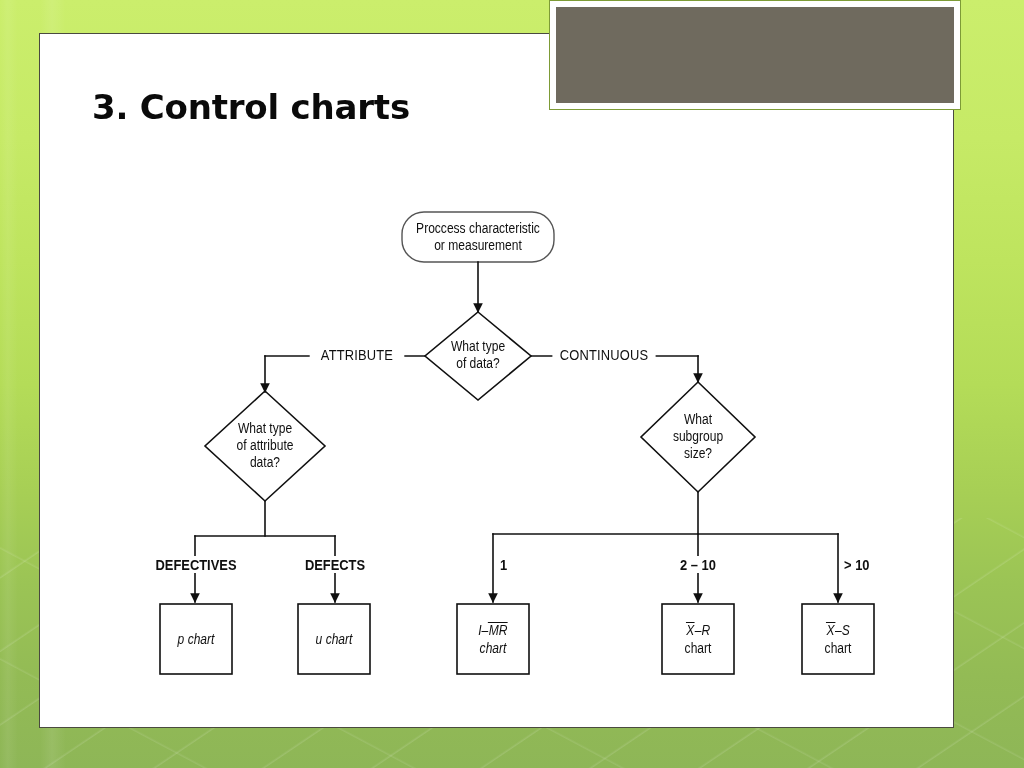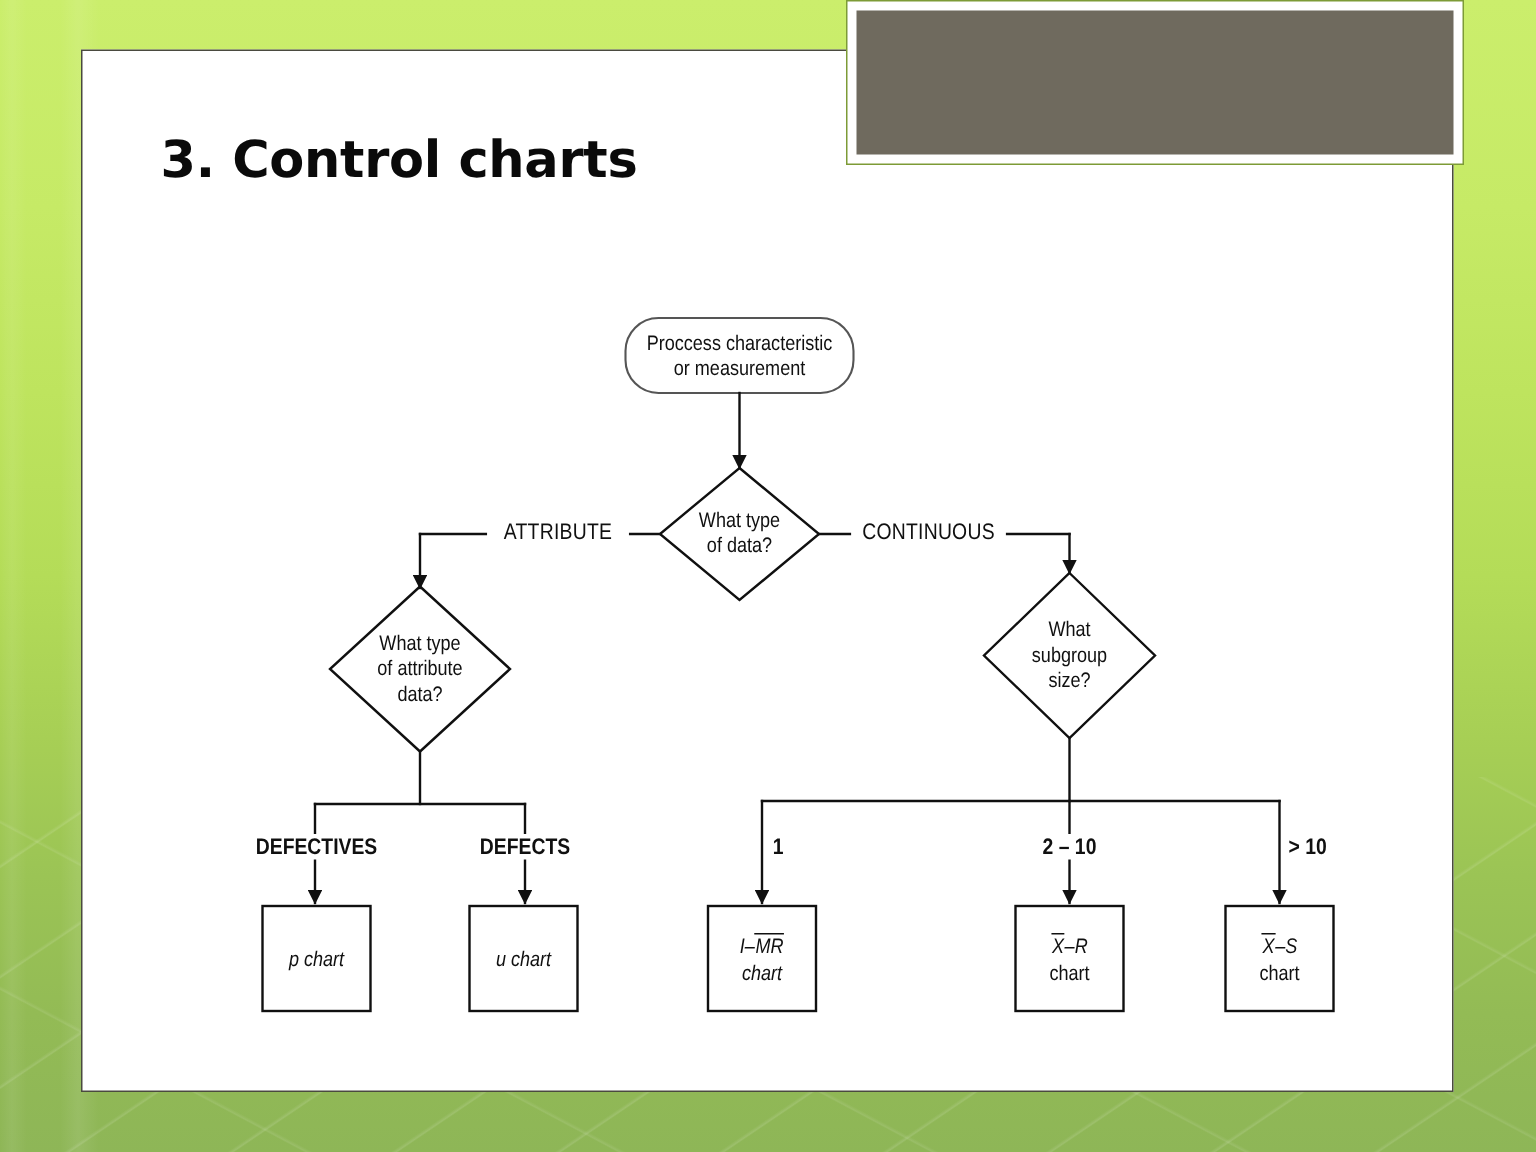--- a/index.html
+++ b/index.html
@@ -56,21 +56,21 @@
       repeating-linear-gradient(28deg,
         rgba(255,255,255,0.00) 0px,
         rgba(255,255,255,0.00) 95px,
         rgba(255,255,255,0.10) 96px,
         rgba(255,255,255,0.00) 98px);
   }
 
   
   #slide-panel {
     position: absolute;
-    left: 54px;
+    left: 39px;
     top: 33px;
     width: 915px;
     height: 695px;
     background: #ffffff;
     border: 1px solid #4a4a3f;
     box-sizing: border-box;
   }
 
   
   #header-plate {

